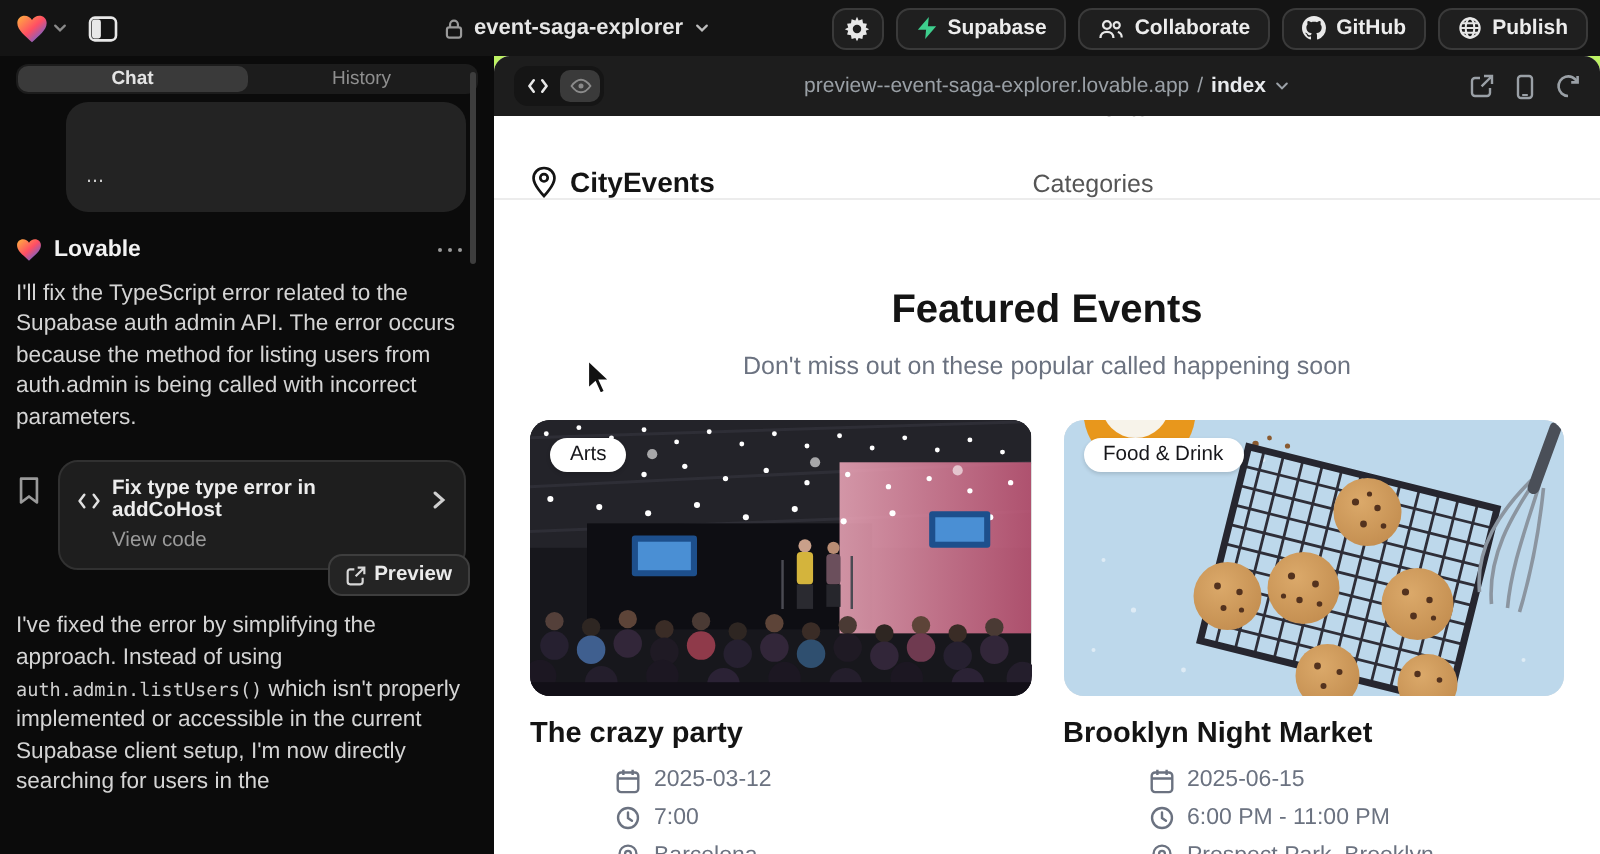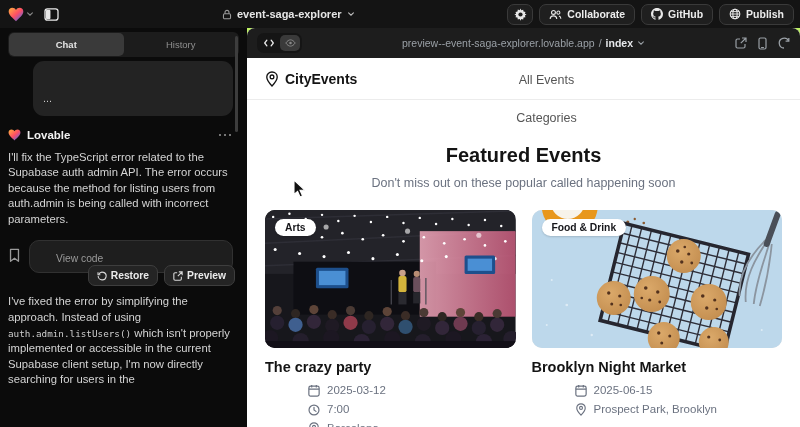--- a/index.html
+++ b/index.html
@@ -19,21 +19,21 @@
   .top-actions { margin-left:auto; display:flex; align-items:center; gap:6px; }
   .tbtn { height:21px; display:flex; align-items:center; gap:5px; padding:0 9px;
     background:#1f1f1f; border:1px solid #3a3a3a; border-radius:7px;
     color:#ececec; font-size:10.5px; font-weight:600; cursor:pointer;
     font-family:"Liberation Sans", sans-serif; }
   .tbtn.iconsq { width:26px; padding:0; justify-content:center; }
 
   
   .chat { position:absolute; top:28px; left:0; width:247px; height:399px;
     background:#0b0b0b; padding:4px 8px 0 8px; }
-  .tabs { display:flex; background:#1c1c1c; border-radius:6px; height:25px;
+  .tabs { display:flex; background:#1c1c1c; border-radius:6px; height:15px;
     margin:0 0 4px 0; padding:1px; }
   .tab { flex:1; display:flex; align-items:center; justify-content:center;
     font-size:9.5px; color:#8f8f8f; border-radius:5px; cursor:pointer; }
   .tab.active { background:#3a3a3a; color:#e4e4e4; font-weight:600; }
   .bubble { margin-left:25px; width:200px; background:#232323; border-radius:11px;
     padding:8px 10px 9px 10px; color:#cbcbcb; font-size:10.8px; line-height:15.5px; }
   .bubble .gap { height:22px; }
   .lov-row { display:flex; align-items:center; gap:6px; margin-top:13px; }
   .lov-name { font-size:11.5px; font-weight:700; color:#f2f2f2; }
   .dots3 { margin-left:auto; margin-right:6px; width:14px; height:3px; position:relative; }
@@ -64,41 +64,41 @@
   .seg { display:flex; background:#151515; border-radius:7px; padding:2px; gap:1px; }
   .seg .s { width:20px; height:16px; display:flex; align-items:center; justify-content:center; border-radius:5px; cursor:pointer; }
   .seg .s.lit { background:#3a3a3a; }
   .urlbox { position:absolute; left:0; right:0; top:0; height:30px; display:flex;
     align-items:center; justify-content:center; gap:4px; pointer-events:none; }
   .url { font-size:10.5px; color:#9aa0a6; }
   .url-page { font-size:10.5px; color:#e8eaed; font-weight:600; }
   .br-icons { margin-left:auto; display:flex; align-items:center; gap:11px; }
 
   .site { flex:1; background:#fff; position:relative; overflow:hidden; }
-  .navbar { height:42px; display:flex; align-items:center; padding:0 18px;
+  .navbar { height:42px; display:flex; align-items:flex-end; padding:0 18px;
     border-bottom:1px solid #ececec; position:relative; }
   .brand { display:flex; align-items:center; gap:6px; font-size:14px; font-weight:700; color:#141414; }
   .nav-links { position:absolute; left:50%; transform:translateX(-12%); display:flex; gap:24px; align-items:center;flex-direction:column; }
   .nav-links .lnk { font-size:12.5px; color:#555; cursor:pointer; }
   .nav-links .lnk.active { color:#111; font-weight:500; border-bottom:1px solid #222; padding-bottom:2px; }
   .signin { margin-left:auto; background:#18181b; color:#fff; font-size:11.5px; font-weight:600;
     padding:7px 15px; border-radius:999px; border:none; cursor:pointer;
     font-family:"Liberation Sans", sans-serif; }
   .hero { margin-top:44px; text-align:center; }
   .hero h1 { font-size:20px; font-weight:700; color:#141414; }
   .hero p { margin-top:9px; font-size:12.5px; color:#6b7280; }
   .cards { margin-top:20px; padding:0 18px; display:grid; grid-template-columns:1fr 1fr; gap:16px; }
   .ecard { position:relative; cursor:pointer; }
   .eimg { height:138px; border-radius:10px; overflow:hidden; position:relative; background:#ddd; }
   .eimg svg.art { position:absolute; inset:0; width:100%; height:100%; }
   .badge { position:absolute; top:9px; left:10px; background:#fff; border-radius:999px;
-    padding:3px 10px; font-size:10.3px; font-weight:700; color:#16161a;
+    padding:3px 10px; font-size:10.3px; font-weight:400; color:#16161a;
     box-shadow:0 1px 2px rgba(0,0,0,.15); z-index:2; }
   .etitle { margin-top:11px; font-size:14.5px; font-weight:700; color:#141414; }
-  .erow { margin-top:6px; display:flex; align-items:flex-end; gap:7px;
+  .erow { margin-top:6px; display:flex; align-items:flex-start; gap:7px;
     font-size:11.5px; color:#6b7280; line-height:13px;padding-left:43px; }
   .cursor { position:absolute; left:293px; top:179px; z-index:50; pointer-events:none; }
   svg { display:block; }
 </style>
 </head>
 <body>
 
 <div class="root">
 
   <div class="topbar">
@@ -140,20 +140,26 @@
     <div class="top-actions">
       <button class="tbtn iconsq">
         <svg width="13" height="13" viewBox="0 0 16 16">
           <g fill="#e8e8e8">
             <path d="M8 0.5l1 2.2 2.3-.7.4 2.4 2.4.4-.7 2.3 2.1 1-2.1 1 .7 2.3-2.4.4-.4 2.4-2.3-.7-1 2.1-1-2.1-2.3.7-.4-2.4-2.4-.4.7-2.3-2.1-1 2.1-1-.7-2.3 2.4-.4.4-2.4 2.3.7z"></path>
           </g>
           <circle cx="8" cy="8" r="2.6" fill="#1f1f1f"></circle>
         </svg>
       </button>
       <button class="tbtn">
+        <svg width="11" height="12" viewBox="0 0 12 13">
+          <path d="M7 0.5L1 7.5h4.5L5 12.5l6-7H6.5z" fill="#3ecf8e"></path>
+        </svg>
+        <span>Supabase</span>
+      </button>
+      <button class="tbtn">
         <svg width="13" height="11" viewBox="0 0 16 13">
           <circle cx="5.5" cy="4" r="2.4" fill="none" stroke="#e8e8e8" stroke-width="1.4"></circle>
           <path d="M1.5 12c0-2.3 1.8-3.8 4-3.8s4 1.5 4 3.8" fill="none" stroke="#e8e8e8" stroke-width="1.4"></path>
           <circle cx="11.5" cy="4.2" r="1.9" fill="none" stroke="#e8e8e8" stroke-width="1.3"></circle>
           <path d="M12.2 8.4c1.5.4 2.4 1.7 2.4 3.3" fill="none" stroke="#e8e8e8" stroke-width="1.3"></path>
         </svg>
         <span>Collaborate</span>
       </button>
       <button class="tbtn">
         <svg width="12" height="12" viewBox="0 0 16 16">
@@ -195,32 +201,34 @@
         </span>
     </div>
 
     <div class="para">I'll fix the TypeScript error related to the Supabase auth admin API. The error occurs because the method for listing users from auth.admin is being called with incorrect parameters.</div>
 
     <div class="edit-row">
       <svg width="13" height="15" viewBox="0 0 14 17" style="margin-top:8px">
         <path d="M2.5 1.5h9v13.5l-4.5-3.4-4.5 3.4z" fill="none" stroke="#9a9a9a" stroke-width="1.5" stroke-linejoin="round"></path>
       </svg>
       <div class="edit-card">
+        <div class="ec-title">
+          <svg width="11" height="9" viewBox="0 0 14 11">
+            <path d="M4 1.5L1 5.5l3 4M10 1.5l3 4-3 4" stroke="#e0e0e0" stroke-width="1.6" fill="none" stroke-linecap="round" stroke-linejoin="round"></path>
+          </svg>
+          <span>Fix type type error in addCoHost</span>
+          <svg width="7" height="10" viewBox="0 0 7 10">
+            <path d="M1.5 1.5L5.5 5L1.5 8.5" stroke="#cfcfcf" stroke-width="1.5" fill="none" stroke-linecap="round"></path>
+          </svg>
+        </div>
         <div class="ec-view">View code</div>
       </div>
     </div>
 
     <div class="rv-row">
-      <button class="rv-btn">
-        <svg width="10" height="10" viewBox="0 0 12 12">
-          <path d="M2.2 4A4.6 4.6 0 116 10.6 4.6 4.6 0 011.4 6" fill="none" stroke="#d8d8d8" stroke-width="1.3"></path>
-          <path d="M1.2 1.6v2.8H4" fill="none" stroke="#d8d8d8" stroke-width="1.3"></path>
-        </svg>
-        <span>Restore</span>
-      </button>
       <button class="rv-btn">
         <svg width="10" height="10" viewBox="0 0 12 12">
           <path d="M5 2H2.5A1.5 1.5 0 001 3.5v6A1.5 1.5 0 002.5 11h6A1.5 1.5 0 0010 9.5V7" fill="none" stroke="#d8d8d8" stroke-width="1.3"></path>
           <path d="M7 1h4v4M11 1L5.8 6.2" fill="none" stroke="#d8d8d8" stroke-width="1.3"></path>
         </svg>
         <span>Preview</span>
       </button>
     </div>
 
     <div class="para" style="margin-top:8px">
@@ -514,20 +522,27 @@
           </div>
           <div class="etitle">Brooklyn Night Market</div>
           <div class="erow" style="margin-top:9px">
             <svg width="12" height="13" viewBox="0 0 14 15">
               <rect x="1" y="2.5" width="12" height="11.5" rx="2" fill="none" stroke="#6b7280" stroke-width="1.4"></rect>
               <path d="M4.3 1v3M9.7 1v3M1 6h12" stroke="#6b7280" stroke-width="1.4"></path>
             </svg>
             <span>2025-06-15</span>
           </div>
           <div class="erow">
+            <svg width="12" height="12" viewBox="0 0 14 14">
+              <circle cx="7" cy="7" r="5.8" fill="none" stroke="#6b7280" stroke-width="1.4"></circle>
+              <path d="M7 3.8V7l2.3 1.6" fill="none" stroke="#6b7280" stroke-width="1.4" stroke-linecap="round"></path>
+            </svg>
+            <span>6:00 PM - 11:00 PM</span>
+          </div>
+          <div class="erow">
             <svg width="12" height="13" viewBox="0 0 14 16">
               <path d="M7 1C4 1 1.8 3.2 1.8 6c0 3.5 5.2 9 5.2 9s5.2-5.5 5.2-9C12.2 3.2 10 1 7 1z" fill="none" stroke="#6b7280" stroke-width="1.4"></path>
               <circle cx="7" cy="6" r="1.8" fill="none" stroke="#6b7280" stroke-width="1.4"></circle>
             </svg>
             <span>Prospect Park, Brooklyn</span>
           </div>
         </div>
 
       </div>
     </div>

